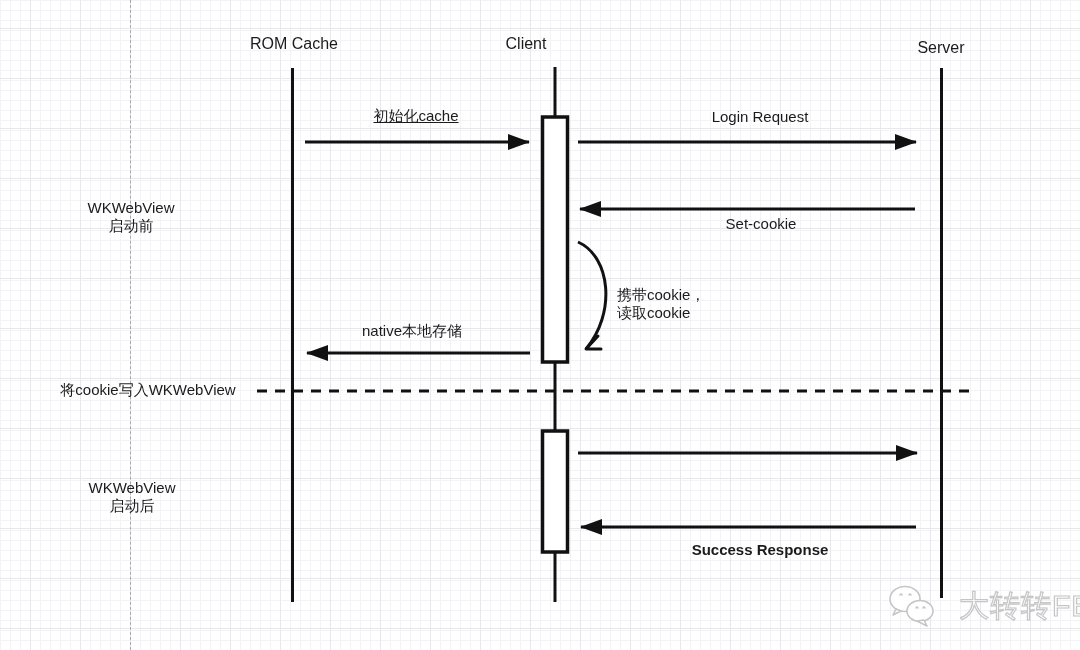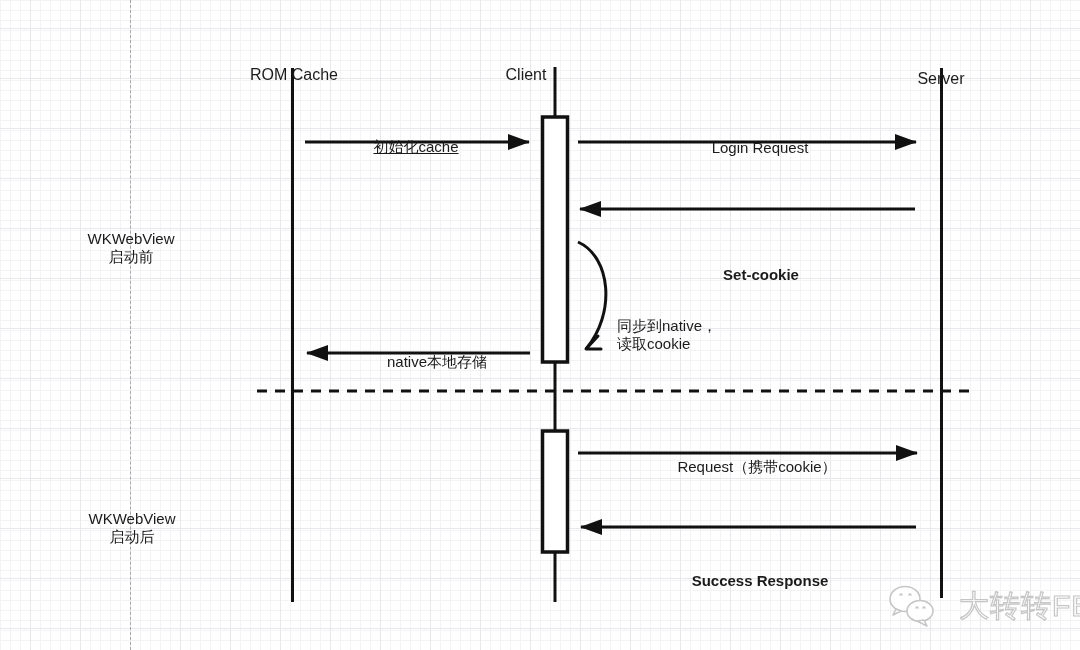--- a/index.html
+++ b/index.html
@@ -21,21 +21,20 @@
   }
   .guide-v{
     position:absolute;left:130px;top:0;height:650px;width:0;
     border-left:1px dashed #a9a9ad;
   }
   svg.overlay{position:absolute;left:0;top:0;}
   .lbl{
     position:absolute;color:#1b1b1b;font-size:15px;line-height:18px;
     white-space:nowrap;transform:translate(-50%,-50%);
     text-align:center;
-    margin-top:31px;
   }
   .actor{font-size:16px;}
   .block{transform:translateY(-50%);text-align:left;}
   .watermark{
     position:absolute;left:884px;top:582px;height:48px;
     display:flex;align-items:center;gap:21px;
   }
   .watermark .wm-text{
     font-size:30px;letter-spacing:1px;color:#ffffff;
     -webkit-text-stroke:1.2px #c6c6c6;
@@ -76,34 +75,34 @@
 
     <line x1="257" y1="391" x2="977" y2="391" stroke="#111" stroke-width="3" stroke-dasharray="10 8"></line>
   </svg>
 
   <div class="lbl actor" style="left:294px;top:44px;">ROM Cache</div>
   <div class="lbl actor" style="left:526px;top:44px;">Client</div>
   <div class="lbl actor" style="left:941px;top:48px;">Server</div>
 
   <div class="lbl" style="left:416px;top:116px;text-decoration:underline;">初始化cache</div>
   <div class="lbl" style="left:760px;top:117px;">Login Request</div>
-  <div class="lbl" style="left:761px;top:244px;font-weight:bold;">Set-cookie</div>
+  <div class="lbl" style="left:761px;top:224px;">Set-cookie</div>
   <div class="lbl block" style="left:617px;top:304px;">
-    <div>同步到native，</div>
+    <div>携带cookie，</div>
     <div>读取cookie</div>
   </div>
-  <div class="lbl" style="left:437px;top:331px;">native本地存储</div>
-  <div class="lbl" style="left:757px;top:436px;">Request（携带cookie）</div>
+  <div class="lbl" style="left:412px;top:331px;">native本地存储</div>
   <div class="lbl" style="left:760px;top:550px;font-weight:bold;">Success Response</div>
 
   <div class="lbl" style="left:131px;top:217px;">
     <div>WKWebView</div>
     <div>启动前</div>
   </div>
   <div class="lbl" style="left:148px;top:390px;">
+    <div>将cookie写入WKWebView</div>
   </div>
   <div class="lbl" style="left:132px;top:497px;">
     <div>WKWebView</div>
     <div>启动后</div>
   </div>
 
   <div class="watermark">
     <svg width="54" height="48" viewBox="0 0 54 48">
       <g fill="#ffffff" stroke="#c6c6c6" stroke-width="1.6">
         <ellipse cx="21" cy="17" rx="15" ry="12.5"></ellipse>

